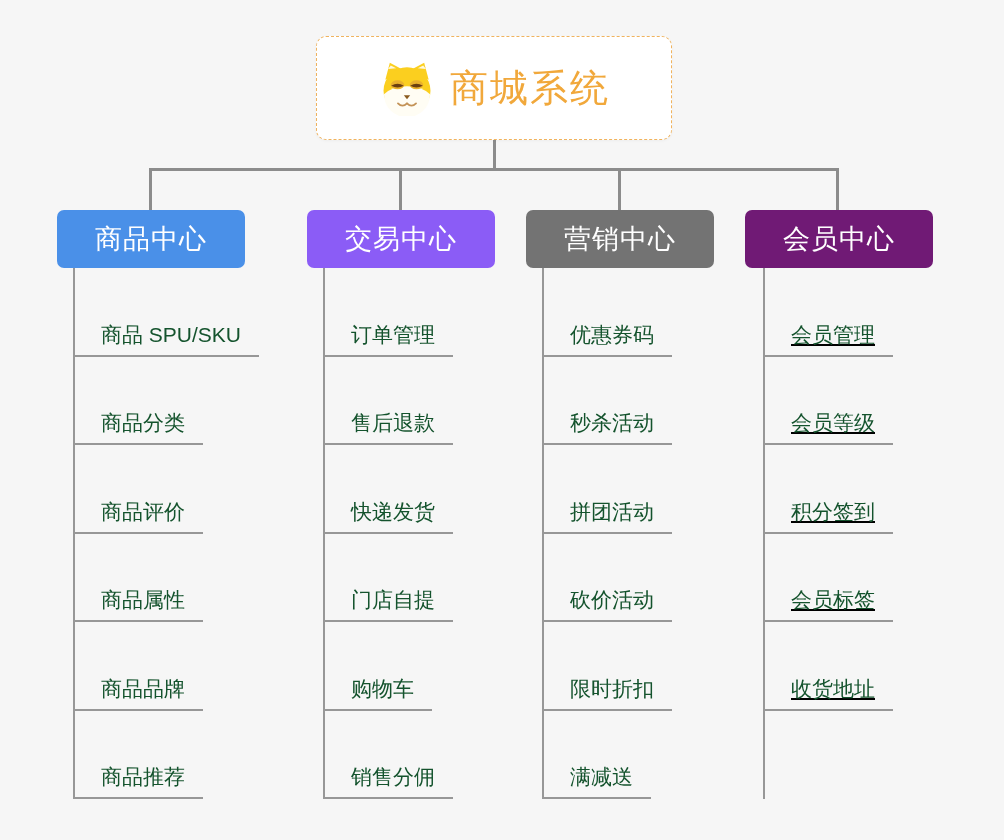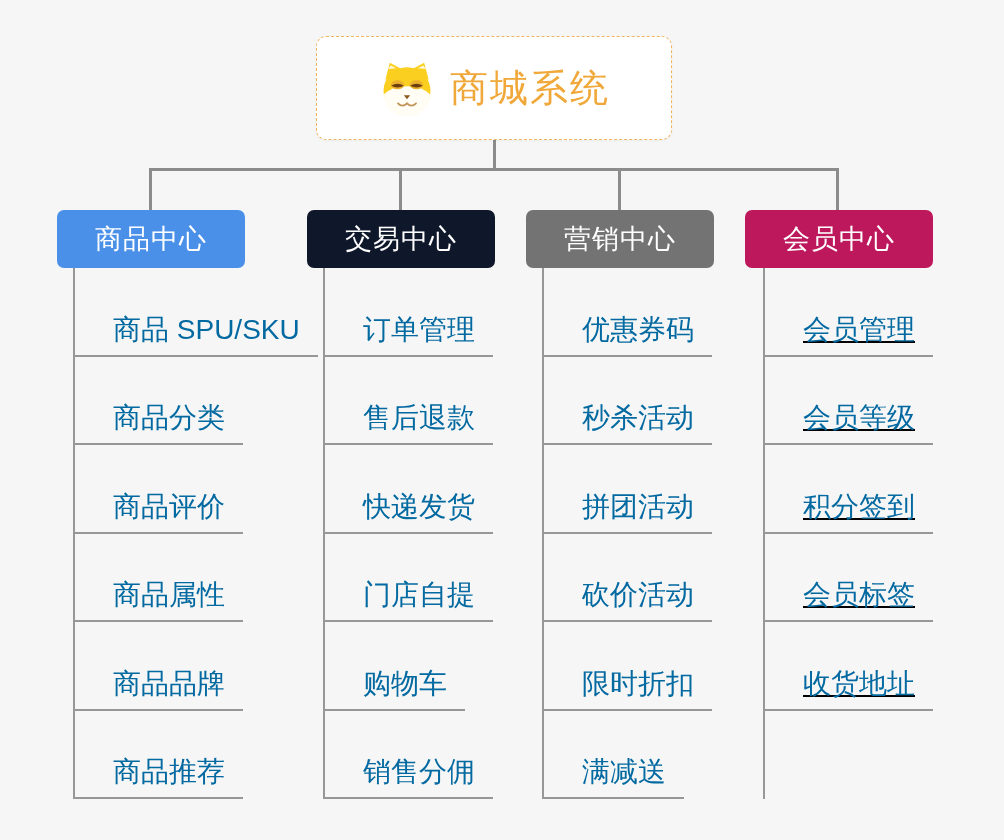--- a/index.html
+++ b/index.html
@@ -35,22 +35,22 @@
   
   .column{position:absolute;top:268px;}
   #col-0{left:73px;}
   #col-1{left:323px;}
   #col-2{left:542px;}
   #col-3{left:763px;text-decoration:underline;}
   .vline{position:absolute;left:0;top:0;width:2px;height:531px;background:#979797;}
   .item{height:88.5px;display:flex;align-items:flex-end;}
   .item span{
     display:inline-block;white-space:nowrap;
-    padding:0 18px 6px 40px;
-    font-size:28px;color:#0369a1;
+    padding:0 18px 6px 28px;
+    font-size:21px;color:#14532d;
     border-bottom:2px solid #979797;
   }
 </style>
 </head>
 <body style="background: rgb(246, 246, 246);">
 
 <div class="connector" style="left:493px;top:140px;width:3px;height:28px;"></div>
 <div class="connector" style="left:150px;top:168px;width:689px;height:3px;"></div>
 <div class="connector" style="left:149px;top:168px;width:3px;height:42px;"></div>
 <div class="connector" style="left:399px;top:168px;width:3px;height:42px;"></div>
@@ -71,27 +71,27 @@
     <path d="M35.5 28.5 q7-4.5 14 0 q-7 4 -14 0 Z" fill="#6b3f10"></path>
     <path d="M28.5 39 h7 l-3.5 4.5 Z" fill="#8a5a1e"></path>
     <path d="M22 48 q5 5 10 0 q5 5 10 0" stroke="#c39256" stroke-width="2" fill="none" stroke-linecap="round"></path>
   </svg>
   <span class="root-title" style="color: rgb(241, 168, 59);">商城系统</span>
 </div>
 
 <div class="branch-box" id="branch-0" style="background: rgb(74, 144, 232);">
   <span>商品中心</span>
 </div>
-<div class="branch-box" id="branch-1" style="background: #0f172a;">
+<div class="branch-box" id="branch-1" style="background: #8b5cf6;">
   <span>交易中心</span>
 </div>
 <div class="branch-box" id="branch-2" style="background: #737373;">
   <span>营销中心</span>
 </div>
-<div class="branch-box" id="branch-3" style="background: #be185d;">
+<div class="branch-box" id="branch-3" style="background: #701a75;">
   <span>会员中心</span>
 </div>
 
 <div class="column" id="col-0">
   <div class="vline"></div>
   <div class="item">
       <span>商品 SPU/SKU</span>
     </div>
   <div class="item">
       <span>商品分类</span>

